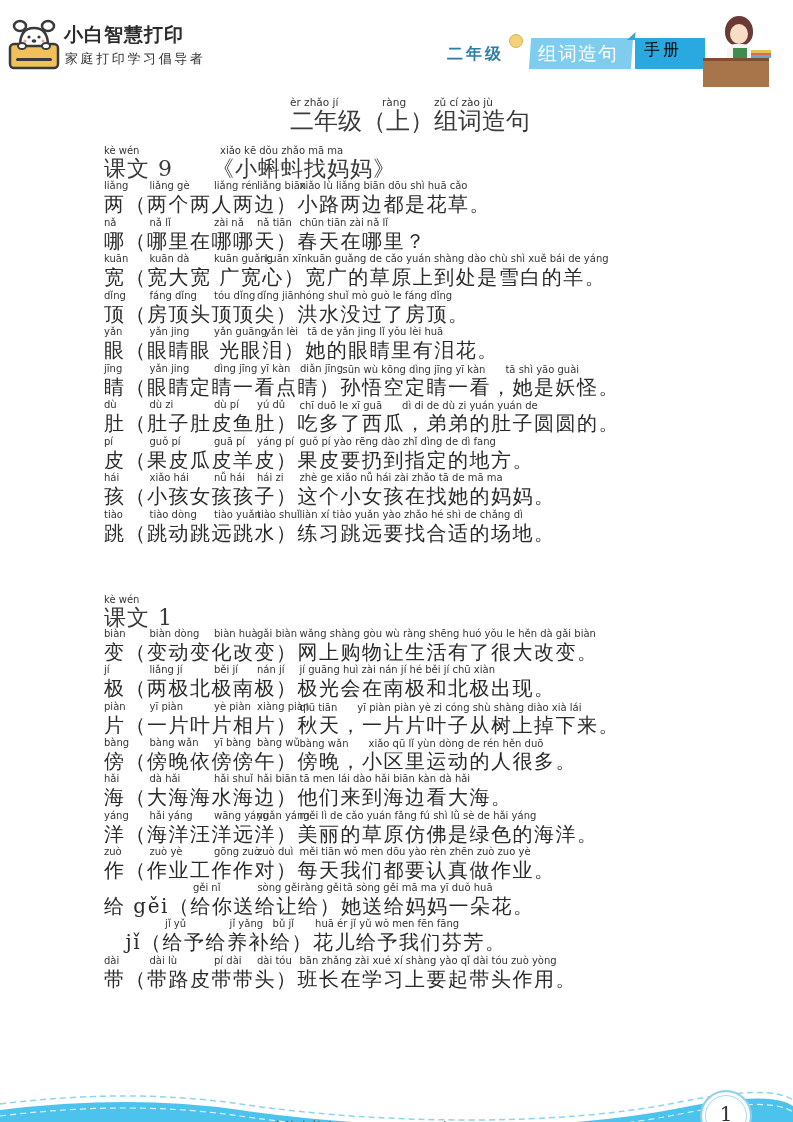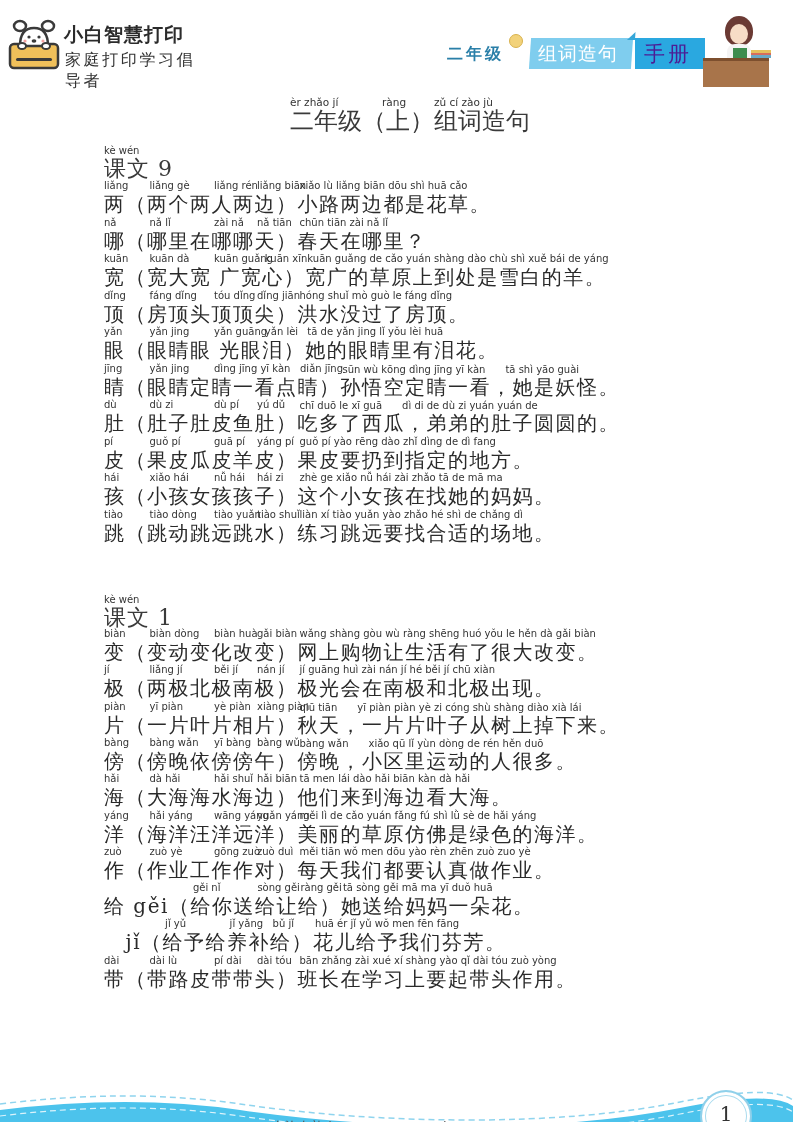--- a/index.html
+++ b/index.html
@@ -6,36 +6,36 @@
   body { width: 793px; height: 1122px; position: relative; overflow: hidden;
          font-family: "DejaVu Serif", "Liberation Serif", serif; color: #222; }
 
   
   .header { position: absolute; left: 0; top: 0; width: 793px; height: 90px; }
   .logo { position: absolute; left: 8px; top: 16px; width: 200px; height: 56px; }
   .logo-mascot { position: absolute; left: 0; top: 0; width: 52px; height: 54px; }
   .logo-title { position: absolute; left: 56px; top: 6px; font-family: "DejaVu Sans", sans-serif;
                 font-weight: bold; font-size: 19px; color: #2b2b2b; letter-spacing: 1px; }
   .logo-sub { position: absolute; left: 57px; top: 34px; font-family: "DejaVu Sans", sans-serif;
-              font-size: 16px; color: #333; letter-spacing: 2.6px; }
+              font-size: 13px; color: #333; letter-spacing: 2.6px; }
 
   .badge { position: absolute; left: 445px; top: 14px; width: 330px; height: 66px; }
   .grade { position: absolute; left: 2px; top: 30px; font-family: "DejaVu Sans", sans-serif;
            font-weight: bold; font-size: 16px; color: #2a7fa8; letter-spacing: 3px; }
   .bulb { position: absolute; left: 64px; top: 20px; width: 12px; height: 12px; border-radius: 50%;
           background: #f2d27a; border: 1px solid #d8b24e; }
   .pill-a { position: absolute; left: 85px; top: 24px; width: 102px; height: 31px;
             background: #7fcdee; transform: skewX(-4deg); }
   .pill-a span { position: absolute; left: 8px; top: 3px; font-family: "DejaVu Sans", sans-serif;
                  font-size: 19px; color: #ffffff; letter-spacing: 1px; transform: skewX(4deg); }
   .pill-a::after { content: ""; position: absolute; right: -2px; top: -6px; width: 0; height: 0;
                    border-left: 8px solid transparent; border-bottom: 8px solid #36a7d9; }
   .pill-b { position: absolute; left: 190px; top: 24px; width: 70px; height: 31px; background: #2aa8e0; }
   .pill-b span { position: absolute; left: 9px; top: 2px; font-family: "DejaVu Sans", sans-serif;
-                 font-size: 21px; color: #4c1d95; letter-spacing: 3px; }
+                 font-size: 16px; color: #000000; letter-spacing: 3px; }
   .desk { position: absolute; left: 258px; top: 44px; width: 66px; height: 26px; background: #a8744a;
           border-top: 3px solid #7d4f2e; }
   .girl-head { position: absolute; left: 280px; top: 2px; width: 28px; height: 30px; border-radius: 50% 50% 45% 45%;
                background: #6b3a34; }
   .girl-face { position: absolute; left: 285px; top: 10px; width: 18px; height: 20px; border-radius: 50%;
                background: #f7dcc6; }
   .girl-body { position: absolute; left: 282px; top: 30px; width: 24px; height: 16px; border-radius: 8px 8px 0 0;
                background: #f4f4f4; }
   .book { position: absolute; left: 288px; top: 34px; width: 14px; height: 10px; background: #3e8d4f; }
   .books { position: absolute; left: 306px; top: 36px; width: 20px; height: 8px;
@@ -102,21 +102,21 @@
     <div class="books"></div>
     <div class="desk"></div>
   </div>
 </div>
 
 <div class="line title-line" style="left:290px; top:96px;">
   <span class="seg"><span class="py">èr zhǎo jí</span><span class="hz">二年级</span></span><span class="seg"><span class="py" style="left:20px">ràng</span><span class="hz">（上）</span></span><span class="seg"><span class="py">zǔ cí zào jù</span><span class="hz">组词造句</span></span>
 </div>
 
 <div class="line lesson" style="top:145px;">
-  <span class="seg" style="width:108px"><span class="py">kè wén</span><span class="hz">课文 9 </span></span>
+  <span class="seg" style="width:108px"><span class="py">kè wén</span><span class="hz">课文 9 </span></span><span class="seg"><span class="py" style="left:8px">xiǎo kē dǒu zhǎo mā ma</span><span class="hz">《小蝌蚪找妈妈》</span></span>
 </div>
 
 <div id="lesson1-entries">
     <div class="line" style="top: 180px;"><span class="seg"><span class="py">liǎng</span><span class="hz">两</span></span><span class="seg"><span class="py" style="left: 24px;">liǎng gè</span><span class="hz">（两个</span></span><span class="seg"><span class="py" style="left: 24px;">liǎng rén</span><span class="hz"> 两人</span></span><span class="seg"><span class="py" style="left: 24px;">liǎng biān</span><span class="hz"> 两边）</span></span><span class="seg"><span class="py" style="left: 2px;">xiǎo lù liǎng biān dōu shì huā cǎo</span><span class="hz">小路两边都是花草。</span></span></div>
     <div class="line" style="top: 216.5px;"><span class="seg"><span class="py">nǎ</span><span class="hz">哪</span></span><span class="seg"><span class="py" style="left: 24px;">nǎ lǐ</span><span class="hz">（哪里</span></span><span class="seg"><span class="py" style="left: 24px;">zài nǎ</span><span class="hz"> 在哪</span></span><span class="seg"><span class="py" style="left: 24px;">nǎ tiān</span><span class="hz"> 哪天）</span></span><span class="seg"><span class="py" style="left: 2px;">chūn tiān zài nǎ lǐ</span><span class="hz">春天在哪里？</span></span></div>
     <div class="line" style="top: 253px;"><span class="seg"><span class="py">kuān</span><span class="hz">宽</span></span><span class="seg"><span class="py" style="left: 24px;">kuān dà</span><span class="hz">（宽大</span></span><span class="seg"><span class="py" style="left: 24px;">kuān guǎng</span><span class="hz"> 宽 广</span></span><span class="seg"><span class="py" style="left: 24px;">kuān xīn</span><span class="hz"> 宽心）</span></span><span class="seg"><span class="py" style="left: 2px;">kuān guǎng de cǎo yuán shàng dào chù shì xuě bái de yáng</span><span class="hz">宽广的草原上到处是雪白的羊。</span></span></div>
     <div class="line" style="top: 289.5px;"><span class="seg"><span class="py">dǐng</span><span class="hz">顶</span></span><span class="seg"><span class="py" style="left: 24px;">fáng dǐng</span><span class="hz">（房顶</span></span><span class="seg"><span class="py" style="left: 24px;">tóu dǐng</span><span class="hz"> 头顶</span></span><span class="seg"><span class="py" style="left: 24px;">dǐng jiān</span><span class="hz"> 顶尖）</span></span><span class="seg"><span class="py" style="left: 2px;">hóng shuǐ mò guò le fáng dǐng</span><span class="hz">洪水没过了房顶。</span></span></div>
     <div class="line" style="top: 326px;"><span class="seg"><span class="py">yǎn</span><span class="hz">眼</span></span><span class="seg"><span class="py" style="left: 24px;">yǎn jing</span><span class="hz">（眼睛</span></span><span class="seg"><span class="py" style="left: 24px;">yǎn guāng</span><span class="hz"> 眼 光</span></span><span class="seg"><span class="py" style="left: 24px;">yǎn lèi</span><span class="hz"> 眼泪）</span></span><span class="seg"><span class="py" style="left: 2px;">tā de yǎn jing lǐ yǒu lèi huā</span><span class="hz">她的眼睛里有泪花。</span></span></div>
     <div class="line" style="top: 362.5px;"><span class="seg"><span class="py">jīng</span><span class="hz">睛</span></span><span class="seg"><span class="py" style="left: 24px;">yǎn jing</span><span class="hz">（眼睛</span></span><span class="seg"><span class="py" style="left: 24px;">dìng jīng yī kàn</span><span class="hz"> 定睛一看</span></span><span class="seg"><span class="py" style="left: 24px;">diǎn jīng</span><span class="hz"> 点睛）</span></span><span class="seg"><span class="py" style="left: 2px;">sūn wù kōng dìng jīng yī kàn　　tā shì yāo guài</span><span class="hz">孙悟空定睛一看，她是妖怪。</span></span></div>
     <div class="line" style="top: 399px;"><span class="seg"><span class="py">dù</span><span class="hz">肚</span></span><span class="seg"><span class="py" style="left: 24px;">dù zi</span><span class="hz">（肚子</span></span><span class="seg"><span class="py" style="left: 24px;">dù pí</span><span class="hz"> 肚皮</span></span><span class="seg"><span class="py" style="left: 24px;">yú dǔ</span><span class="hz"> 鱼肚）</span></span><span class="seg"><span class="py" style="left: 2px;">chī duō le xī guā　　dì di de dù zi yuán yuán de</span><span class="hz">吃多了西瓜，弟弟的肚子圆圆的。</span></span></div>

